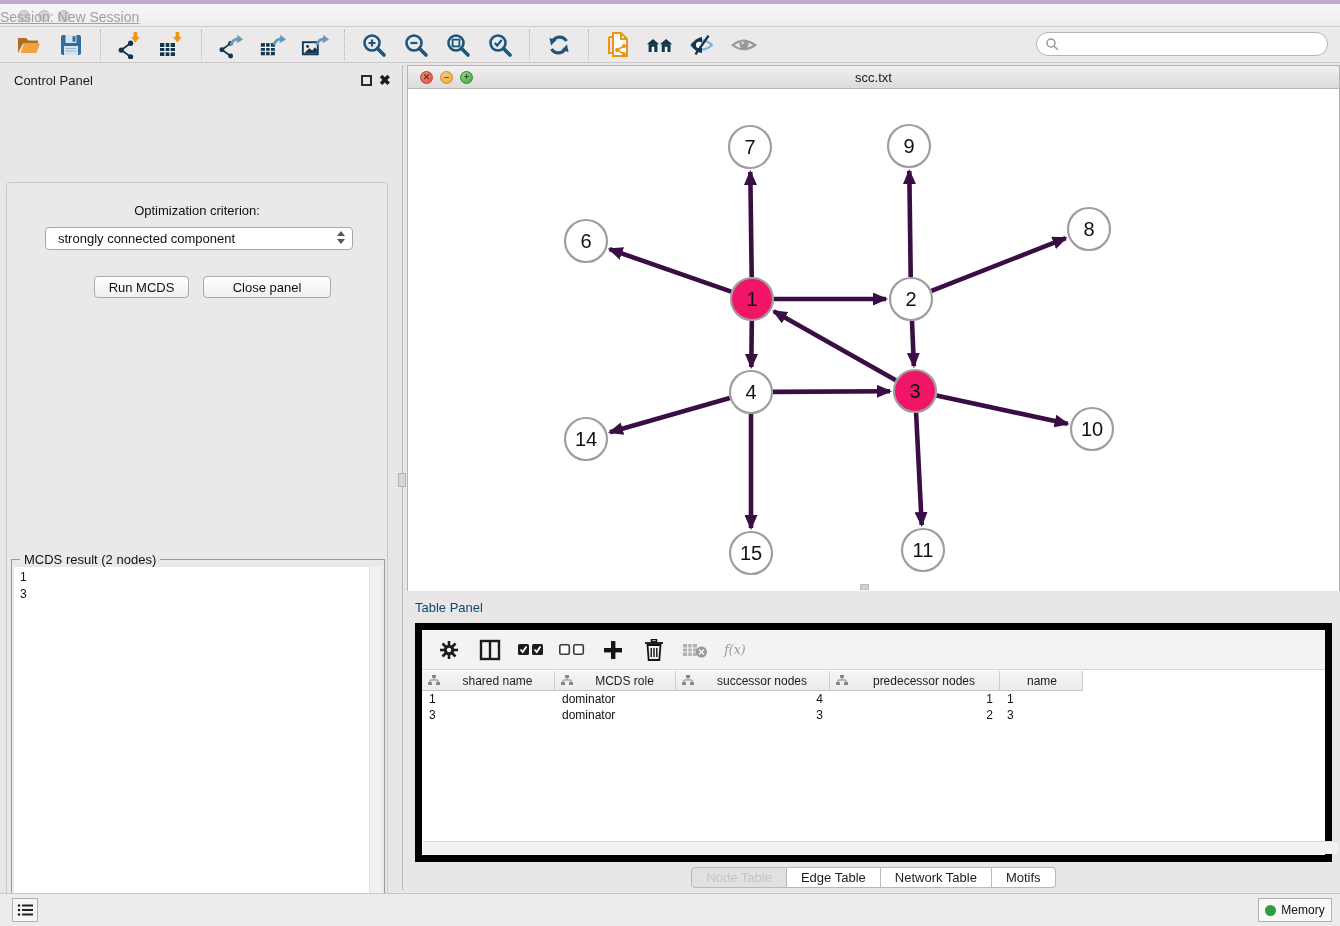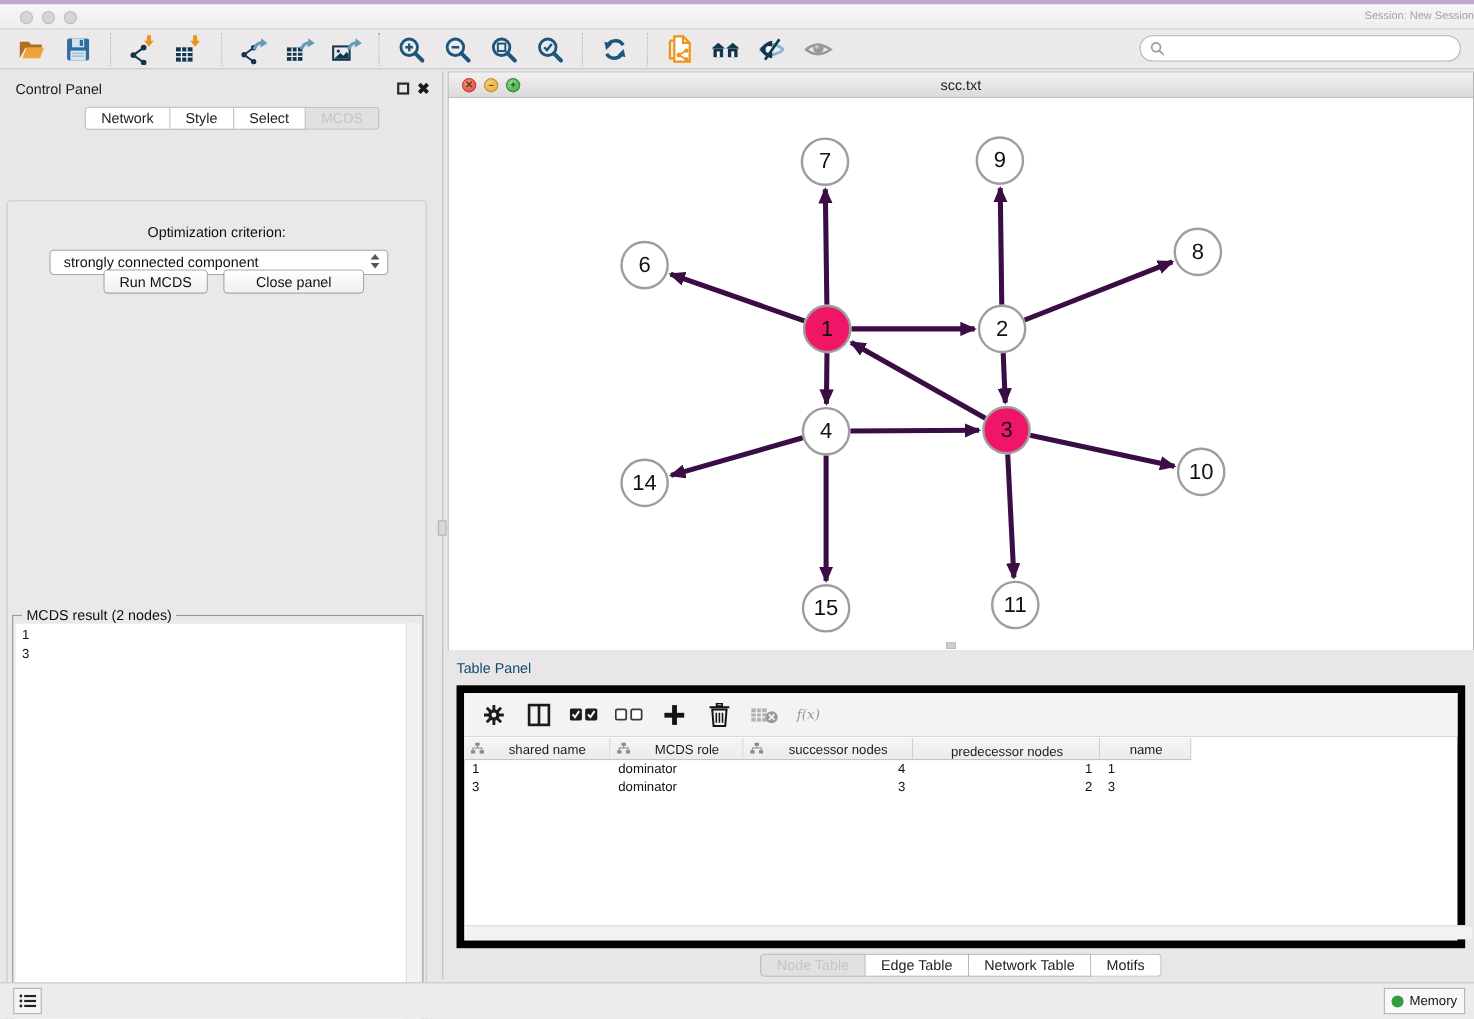--- a/index.html
+++ b/index.html
@@ -5,22 +5,22 @@
   * { margin:0; padding:0; box-sizing:border-box; }
   html,body { width:1340px; height:926px; overflow:hidden;
     font-family:"Liberation Sans", sans-serif; background:#e8e6e6; position:relative; }
 
   
   .desktop-strip { position:absolute; top:0; left:0; width:1340px; height:4px; background:#c4a7d2; }
   .titlebar { position:absolute; top:4px; left:0; width:1340px; height:23px;
     background:linear-gradient(#f7f7f7,#ededed); border-bottom:1px solid #cfcdcd; }
   .traffic { position:absolute; top:6px; width:12px; height:12px; border-radius:50%;
     background:#d6d4d4; border:1px solid #bdbaba; }
-  .titlebar-title { position:absolute; top:5px; left:0; width:100%; text-align:right;
-    font-size:10px; color:#a2a0a0; }
+  .titlebar-title { position:absolute; top:5px; left:0; width:100%; text-align:left;
+    font-size:14px; color:#a2a0a0;text-decoration:underline; }
 
   
   .toolbar { position:absolute; top:27px; left:0; width:1340px; height:36px;
     background:#ebe9e9; border-bottom:1px solid #c9c7c7; display:flex; align-items:center; }
   .tb-group { display:flex; align-items:center; gap:14px; padding:0 15px; }
   .tb-sep { width:1px; height:30px; border-left:1px dotted #b5b3b3; }
   .tb-icon { width:28px; height:28px; display:flex; align-items:center; justify-content:center; cursor:default; }
   .tb-icon svg { display:block; }
   .search-wrap { position:absolute; right:12px; top:5px; }
   .search-box { width:292px; height:24px; background:#fff; border:1px solid #b7b5b5;
@@ -39,21 +39,21 @@
   .tab:last-child { border-radius:0 4px 4px 0; }
   .tab.selected { background:#e2e0e0; color:#c6c4c4; }
   .cp-content { position:absolute; top:117px; left:6px; width:382px; height:763px;
     background:#eae8e8; border:1px solid #cac8c8; border-radius:4px; }
   .opt-label { position:absolute; top:20px; width:100%; text-align:center; font-size:13px; color:#111; }
   .combo { position:absolute; top:44px; left:38px; width:308px; height:23px; background:#fff;
     border:1px solid #a8a6a6; border-radius:4px; display:flex; align-items:center; font-size:13px; color:#111; padding-left:12px; }
   .combo-arrows { position:absolute; right:7px; top:3px; display:flex; flex-direction:column; gap:3px; }
   .arr-up { width:0; height:0; border-left:4px solid transparent; border-right:4px solid transparent; border-bottom:5px solid #555; }
   .arr-dn { width:0; height:0; border-left:4px solid transparent; border-right:4px solid transparent; border-top:5px solid #555; }
-  .cp-btn { position:absolute; top:62px; height:22px; background:linear-gradient(#ffffff,#f1efef);
+  .cp-btn { position:absolute; top:93px; height:22px; background:linear-gradient(#ffffff,#f1efef);
     border:1px solid #aba9a9; border-radius:4px; font-size:13px; color:#111;
     display:flex; align-items:center; justify-content:center; font-family:"Liberation Sans",sans-serif; }
   .result-group { position:absolute; top:376px; left:4px; width:374px; height:375px;
     border:1px solid #9a9898; }
   .result-legend { position:absolute; top:-8px; left:8px; background:#eae8e8; padding:0 4px; font-size:13px; color:#111; }
   .result-area { position:absolute; top:7px; left:2px; width:368px; height:364px; background:#fff;
     font-size:12px; color:#111; padding:2px 0 0 6px; line-height:17px; white-space:pre-line; }
   .result-scroll { position:absolute; top:7px; right:2px; width:13px; height:364px; background:#f2f0f0; border-left:1px solid #e2e0e0; }
 
   
@@ -293,26 +293,20 @@
     </div>
   </div>
 </div>
 
 <div class="control-panel">
   <div class="cp-header">
     <div class="cp-title">Control Panel</div>
     <div class="panel-float-btn" style="left:361px; top:5px"></div>
     <div class="panel-close-btn" style="left:379px; top:5px">✖</div>
   </div>
-  <div class="tabs-row" style="left:77px; top:32px" id="cp-tabs">
-      <div class="tab">Network</div>
-      <div class="tab">Style</div>
-      <div class="tab">Select</div>
-      <div class="tab selected">MCDS</div>
-    </div>
   <div class="cp-content">
     <div class="opt-label">Optimization criterion:</div>
     <div class="combo">
       <span>strongly connected component</span>
       <span class="combo-arrows">
           <span class="arr-up"></span>
           <span class="arr-dn"></span>
         </span>
     </div>
     <div class="cp-btn" style="left:87px; width:95px">Run MCDS</div>
@@ -496,21 +490,21 @@
         </div>
         <div class="th-cell" style="width: 154px;">
           <svg width="12" height="11" viewBox="0 0 12 11">
             <rect x="4" y="0" width="4" height="3" fill="#8a8888"></rect>
             <path d="M6 3 v2 M2 7 v-2 h8 v2" stroke="#8a8888" fill="none" stroke-width="1"></path>
             <rect x="0" y="7" width="4" height="3" fill="#8a8888"></rect>
             <rect x="8" y="7" width="4" height="3" fill="#8a8888"></rect>
           </svg>
           <span class="th-label">successor nodes</span>
         </div>
-        <div class="th-cell" style="width: 170px; flex-direction: column;">
+        <div class="th-cell" style="width: 170px;">
           <svg width="12" height="11" viewBox="0 0 12 11">
             <rect x="4" y="0" width="4" height="3" fill="#8a8888"></rect>
             <path d="M6 3 v2 M2 7 v-2 h8 v2" stroke="#8a8888" fill="none" stroke-width="1"></path>
             <rect x="0" y="7" width="4" height="3" fill="#8a8888"></rect>
             <rect x="8" y="7" width="4" height="3" fill="#8a8888"></rect>
           </svg>
           <span class="th-label">predecessor nodes</span>
         </div>
         <div class="th-cell" style="width: 83px;">
           <span class="th-label">name</span>

